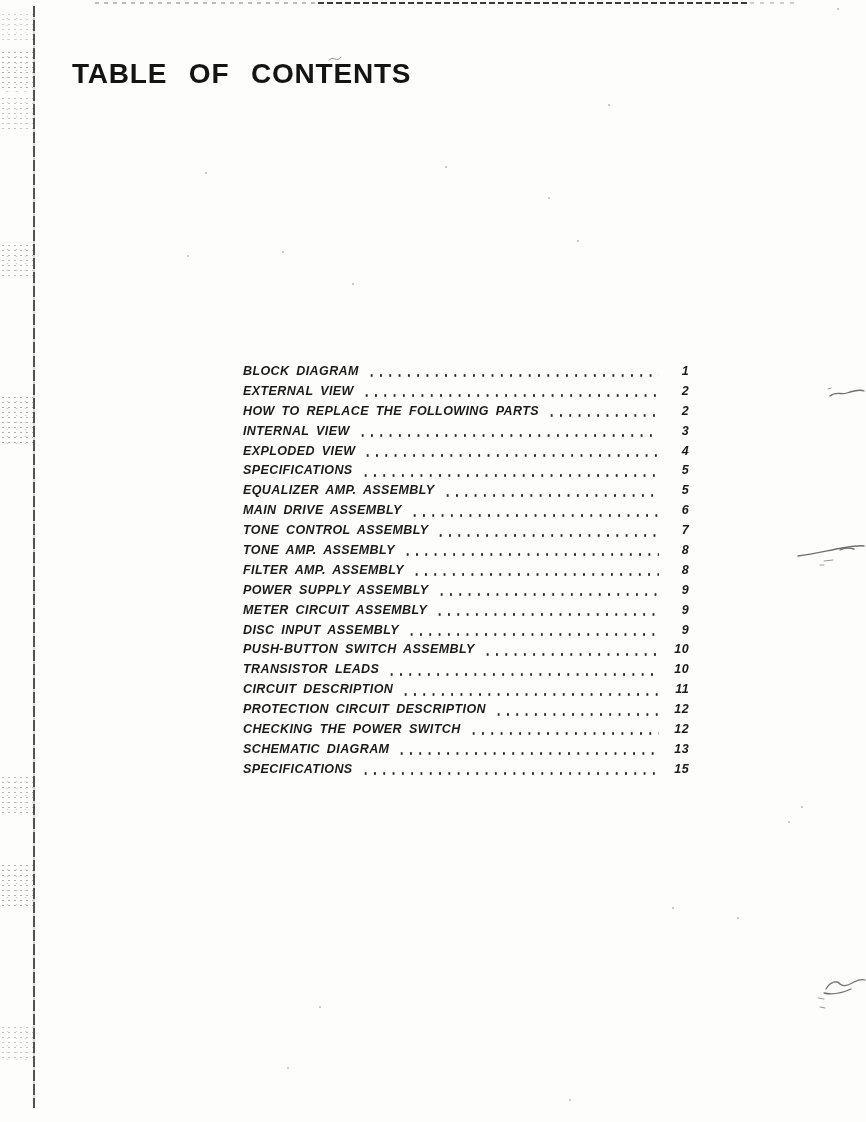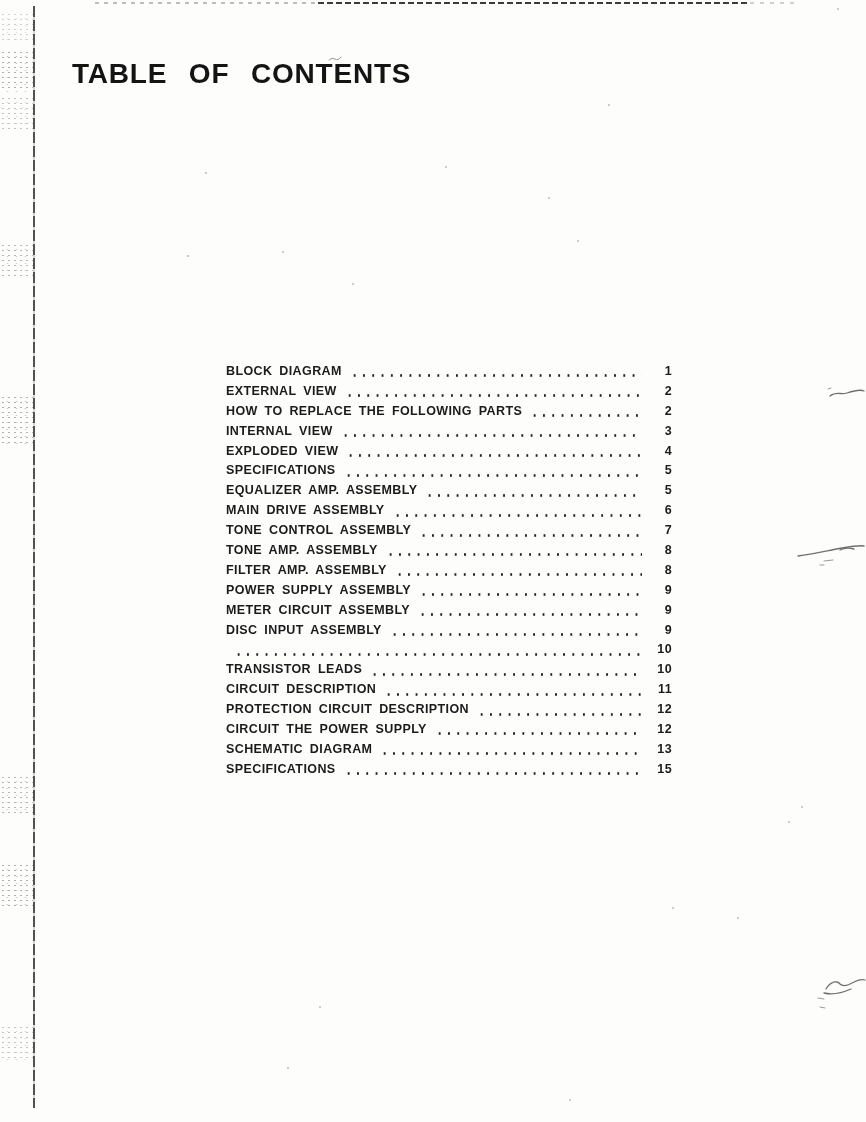--- a/index.html
+++ b/index.html
@@ -73,22 +73,23 @@
     line-height: 23px;
     font-weight: bold;
     letter-spacing: 0.8px;
     word-spacing: 13px;
     color: #141414;
     white-space: nowrap;
   }
   
   .toc {
     position: absolute;
-    left: 226px; top: 362px;
+    left: 243px; top: 362px;
     width: 446px;
+    font-style: italic;
   }
   .toc-row {
     display: flex;
     height: 19.9px;
     line-height: 19.9px;
     font-size: 12.5px;
     font-weight: bold;
     color: #1b1b1b;
     letter-spacing: 0.4px;
   }
@@ -252,20 +253,21 @@
       <span class="toc-page">9</span>
     </div>
 
     <div class="toc-row">
       <span class="toc-label">DISC INPUT ASSEMBLY</span>
       <span class="toc-dots"></span>
       <span class="toc-page">9</span>
     </div>
 
     <div class="toc-row">
+      <span class="toc-label">PUSH-BUTTON SWITCH ASSEMBLY</span>
       <span class="toc-dots"></span>
       <span class="toc-page">10</span>
     </div>
 
     <div class="toc-row">
       <span class="toc-label">TRANSISTOR LEADS</span>
       <span class="toc-dots"></span>
       <span class="toc-page">10</span>
     </div>
 
@@ -275,21 +277,21 @@
       <span class="toc-page">11</span>
     </div>
 
     <div class="toc-row">
       <span class="toc-label">PROTECTION CIRCUIT DESCRIPTION</span>
       <span class="toc-dots"></span>
       <span class="toc-page">12</span>
     </div>
 
     <div class="toc-row">
-      <span class="toc-label">CIRCUIT THE POWER SUPPLY</span>
+      <span class="toc-label">CHECKING THE POWER SWITCH</span>
       <span class="toc-dots"></span>
       <span class="toc-page">12</span>
     </div>
 
     <div class="toc-row">
       <span class="toc-label">SCHEMATIC DIAGRAM</span>
       <span class="toc-dots"></span>
       <span class="toc-page">13</span>
     </div>
 

